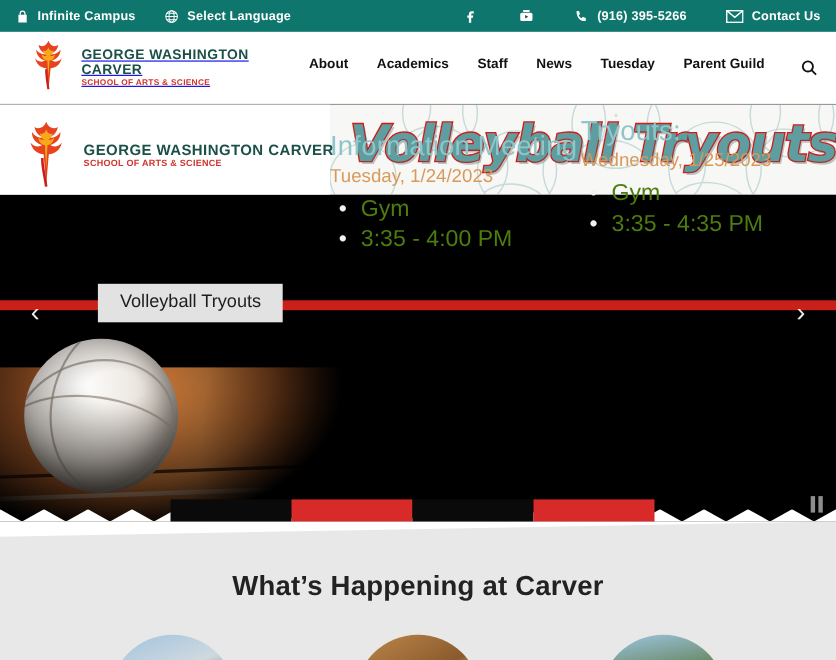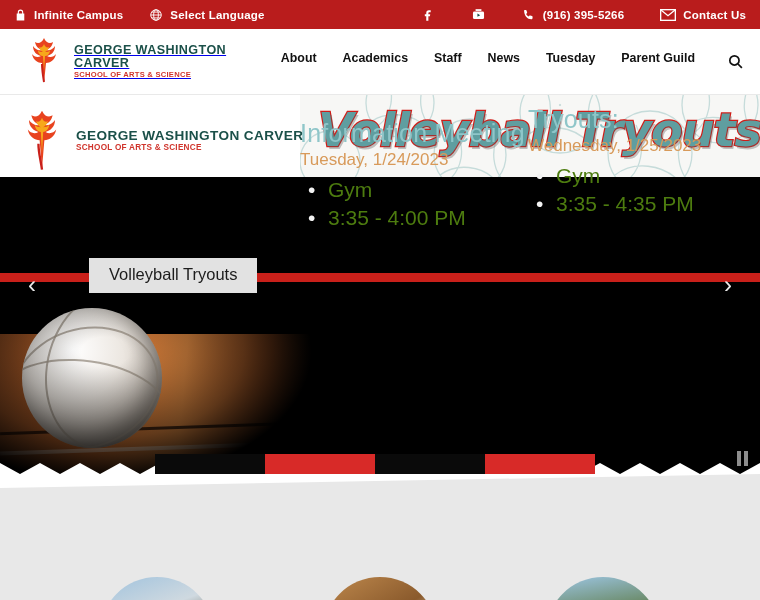--- a/index.html
+++ b/index.html
@@ -6,21 +6,21 @@
   html,body { width:760px; height:600px; overflow:hidden; }
   body {
     font-family: "Liberation Sans", sans-serif;
     background:#ffffff;
     color:#222;
   }
 
   
   .utility-bar {
     height:29px;
-    background:#b91c1c;
+    background:#0f766e;
     display:flex;
     align-items:center;
     padding:0 14px;
     color:#ffffff;
   }
   .util-group { display:flex; align-items:center; }
   .util-left { gap:26px; }
   .util-right { gap:36px; margin-left:auto; }
   .util-item {
     display:flex; align-items:center; gap:7px;
@@ -417,18 +417,19 @@
 
     <div class="tile red">
       
       
     </div>
   </div>
 </div>
 
 <div class="happening">
   <div class="slant"></div>
+  <h2 class="happening-title">What’s Happening at Carver</h2>
   <div class="cards">
     <div class="card-thumb t1"></div>
     <div class="card-thumb t2"></div>
     <div class="card-thumb t3"></div>
   </div>
 </div>
 
 </body></html>

